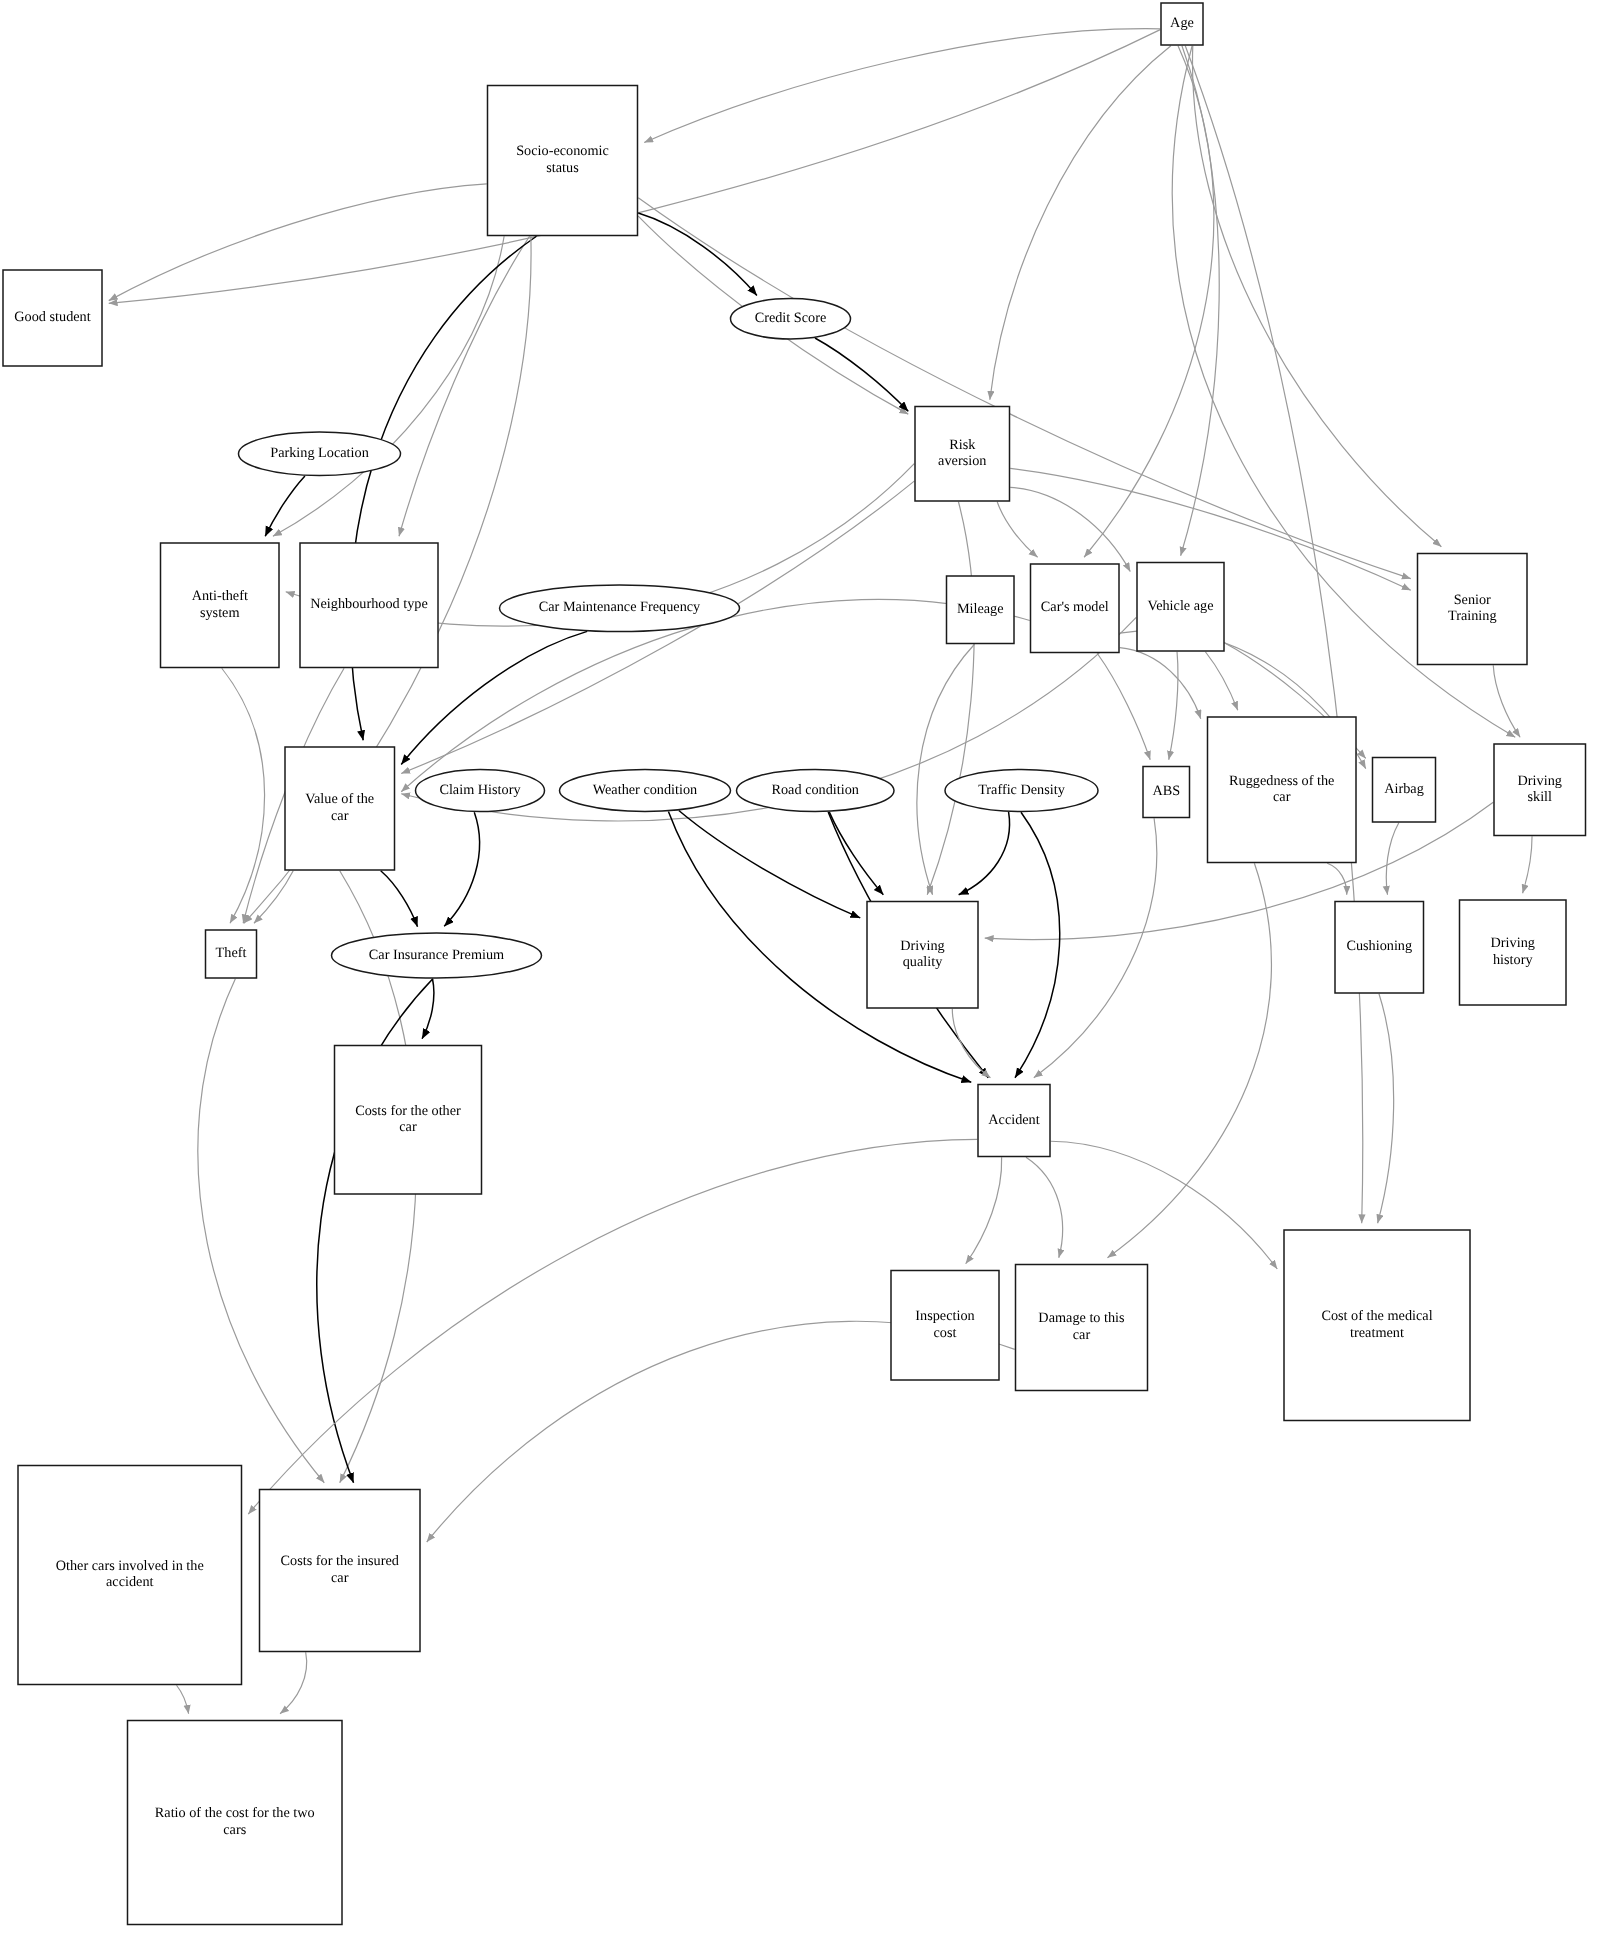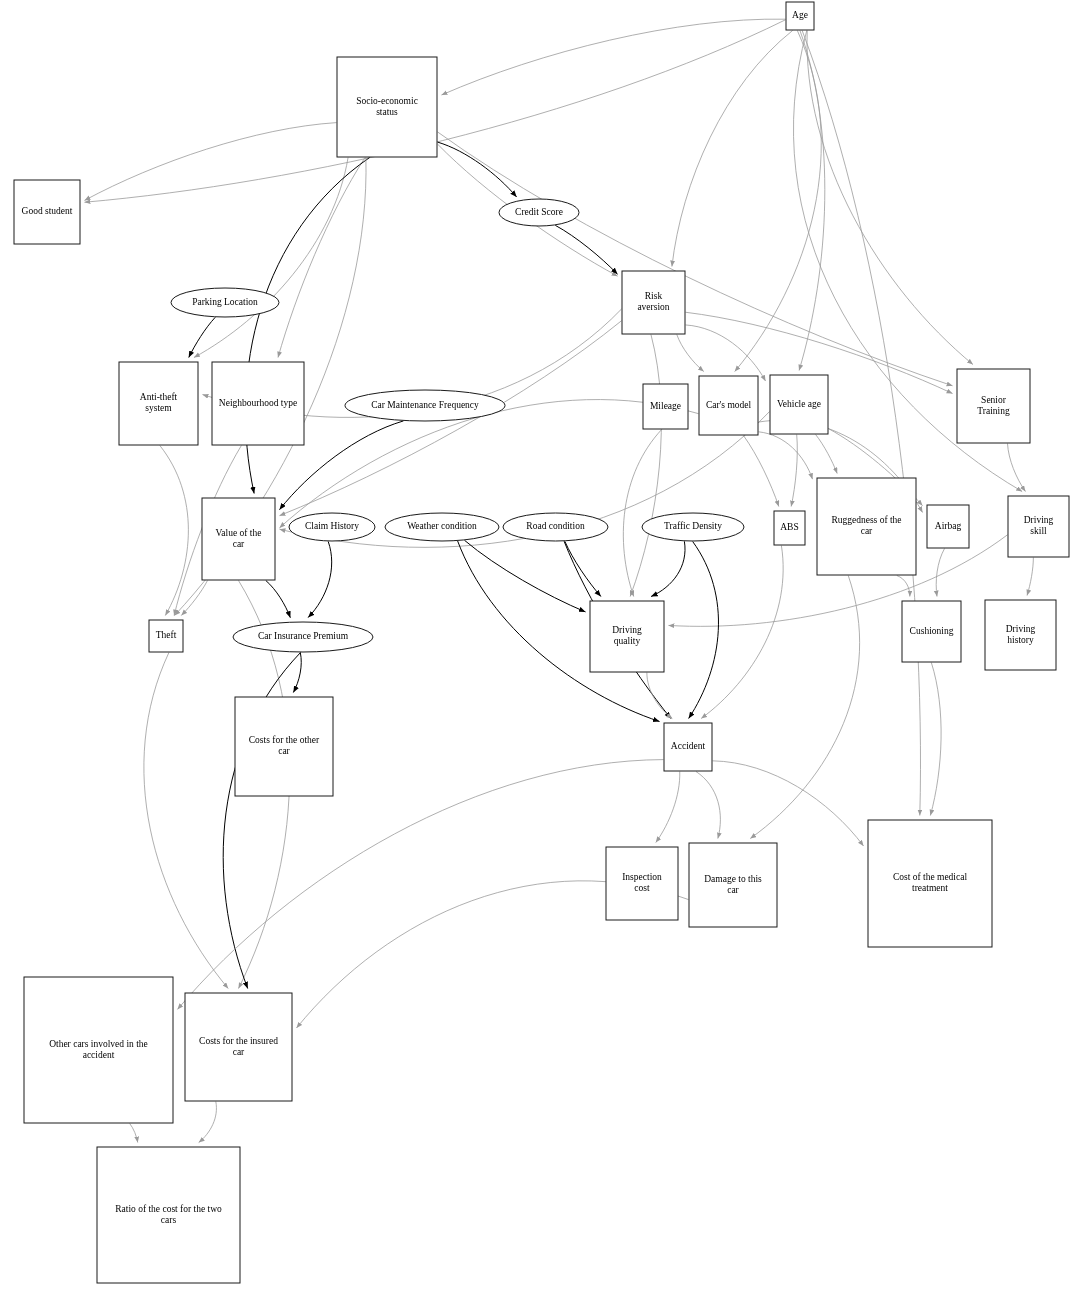--- a/index.html
+++ b/index.html
@@ -1,17 +1,17 @@
 <!DOCTYPE html>
 <html><head>
 <meta charset="utf-8">
 <style>
   html,body{margin:0;padding:0;background:#ffffff;}
   body{font-family:"Liberation Serif", serif;}
-  #canvas-wrap{position:relative;width:1064px;height:1289px;background:#ffffff;overflow:hidden;padding-left:12px;}
+  #canvas-wrap{position:relative;width:1064px;height:1289px;background:#ffffff;overflow:hidden;}
   svg#graph{display:block;width:1080px;height:1289px;}
   .node-shape{fill:#ffffff;stroke:#1a1a1a;stroke-width:1;}
   .node-label{font-family:"Liberation Serif", serif;font-size:9.5px;fill:#000000;text-anchor:middle;dominant-baseline:middle;}
   .edge{fill:none;}
   .edge.grey{stroke:#9a9a9a;stroke-width:0.8;}
   .edge.black{stroke:#000000;stroke-width:1.0;}
 </style>
 </head>
 <body>
 

